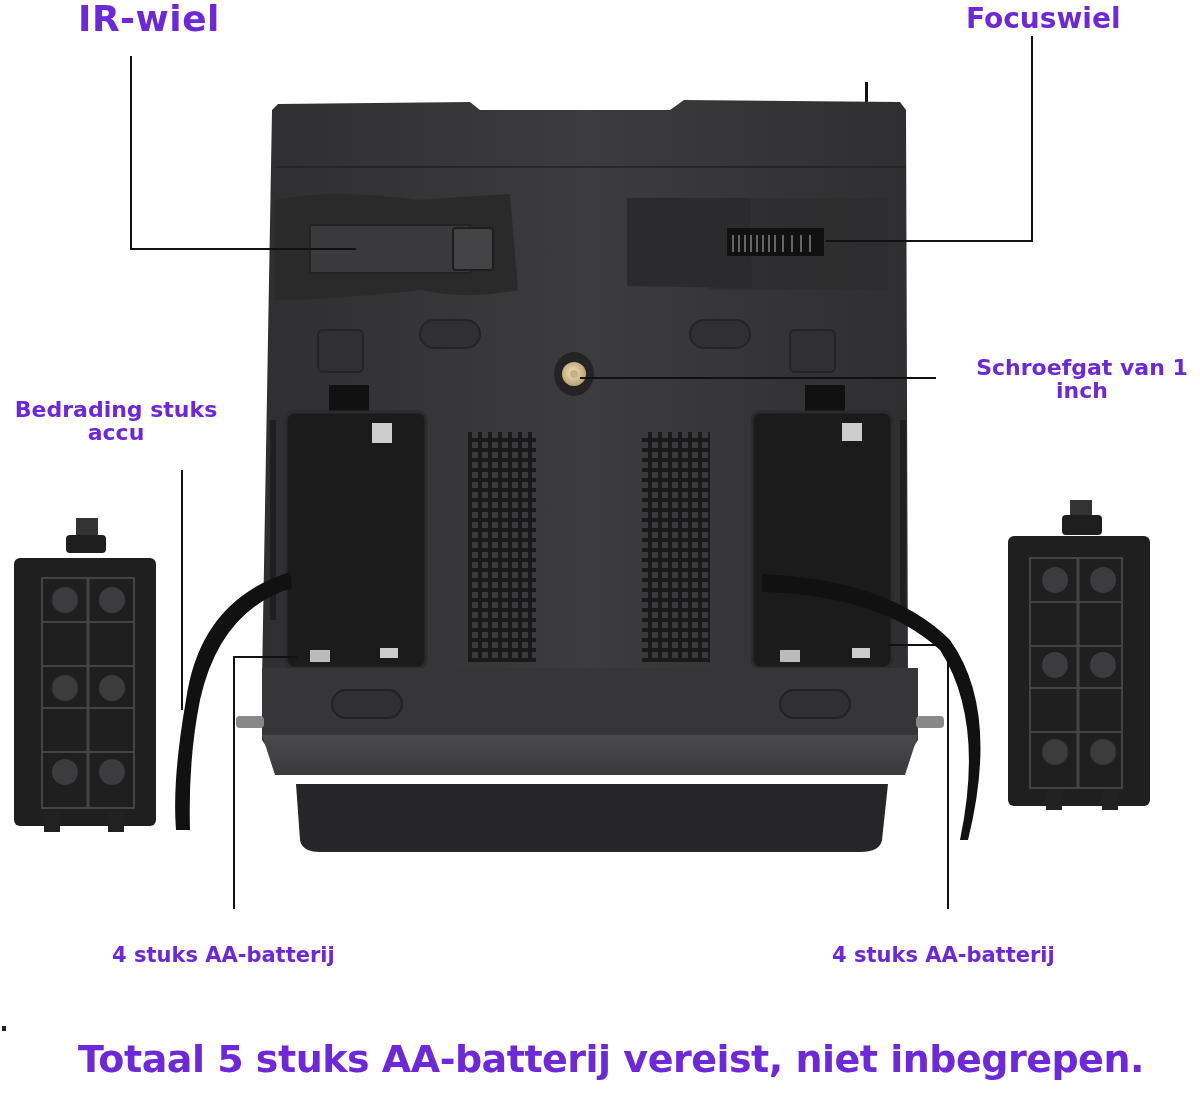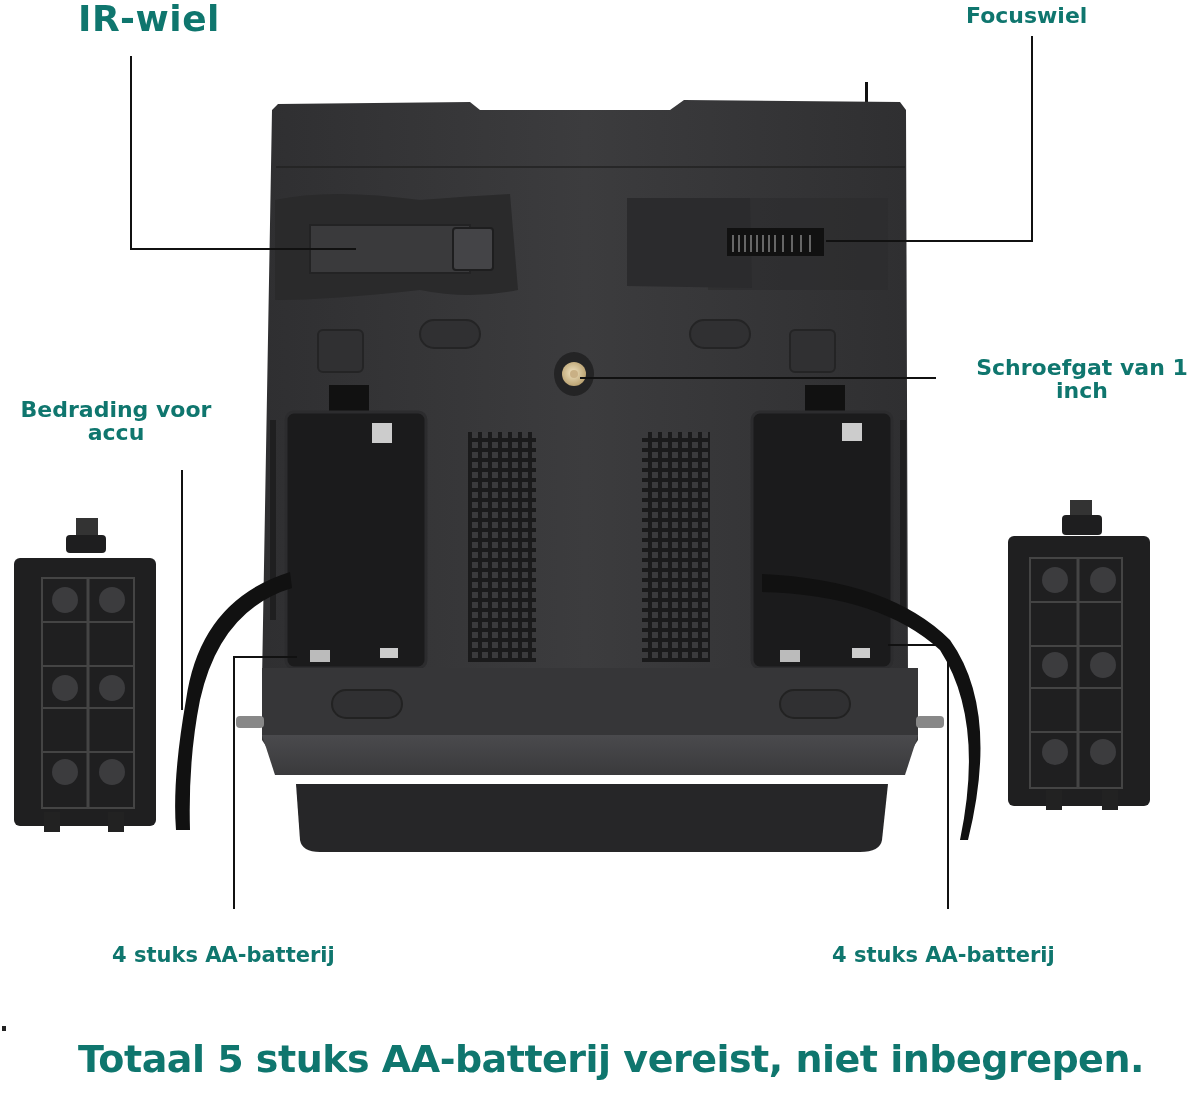--- a/index.html
+++ b/index.html
@@ -1,21 +1,21 @@
 <!DOCTYPE html>
 <html><head>
 <meta charset="utf-8">
 <style>
   * { box-sizing: border-box; margin: 0; padding: 0; }
   html, body { width: 1200px; height: 1095px; background: #ffffff; overflow: hidden; }
   body { position: relative; font-family: "DejaVu Sans", sans-serif; color: #111; }
 
-  .label { position: absolute; font-weight: bold; color: #0f766e; line-height: 1.05; text-align: center; white-space: nowrap; }
+  .label { position: absolute; font-weight: bold; color: #6d28d9; line-height: 1.05; text-align: center; white-space: nowrap; }
   .lbl-ir { left: 78px; top: 0px; font-size: 36px; letter-spacing: 0.5px; }
-  .lbl-focus { left: 966px; top: 4px; font-size: 22px; }
+  .lbl-focus { left: 966px; top: 4px; font-size: 28px; }
   .lbl-screw { left: 962px; top: 356px; font-size: 22px; width: 240px; white-space: normal; }
   .lbl-wiring { left: 6px; top: 398px; font-size: 22px; width: 220px; white-space: normal; }
   .lbl-aa-left { left: 112px; top: 944px; font-size: 21px; }
   .lbl-aa-right { left: 832px; top: 944px; font-size: 21px; }
   .lbl-total { left: 78px; top: 1040px; font-size: 38px; letter-spacing: -0.5px; }
   .dot { position: absolute; left: 2px; top: 1026px; width: 4px; height: 5px; background: #222; }
 
   .line { position: absolute; background: #111; }
 
   svg.device { position: absolute; left: 0; top: 0; }
@@ -203,17 +203,17 @@
 
 <div class="line" style="left:233px; top:657px; width:2px; height:252px;"></div>
 <div class="line" style="left:233px; top:656px; width:64px; height:2px;"></div>
 
 <div class="line" style="left:947px; top:645px; width:2px; height:264px;"></div>
 <div class="line" style="left:888px; top:644px; width:60px; height:2px;"></div>
 
 <div class="label lbl-ir">IR-wiel</div>
 <div class="label lbl-focus">Focuswiel</div>
 <div class="label lbl-screw">Schroefgat van 1 inch</div>
-<div class="label lbl-wiring">Bedrading voor accu</div>
+<div class="label lbl-wiring">Bedrading stuks accu</div>
 <div class="label lbl-aa-left">4 stuks AA-batterij</div>
 <div class="label lbl-aa-right">4 stuks AA-batterij</div>
 <div class="dot"></div>
 <div class="label lbl-total">Totaal 5 stuks AA-batterij vereist, niet inbegrepen.</div>
 
 </body></html>

